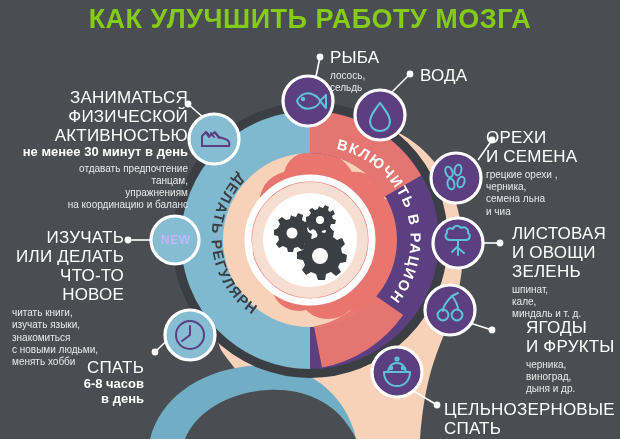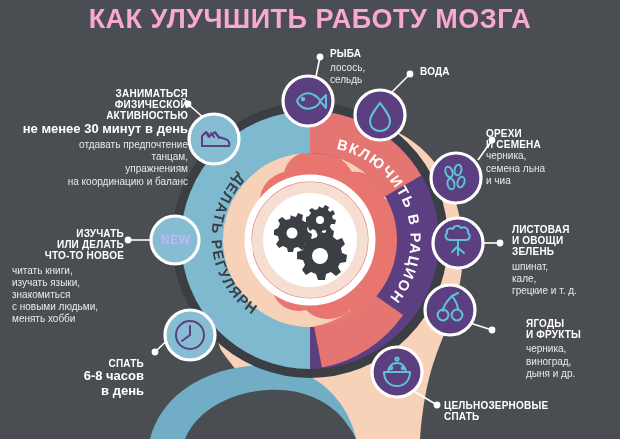--- a/index.html
+++ b/index.html
@@ -17,35 +17,35 @@
     position: absolute; inset: 0;
     width: 620px; height: 439px;
   }
   svg.art { position: absolute; left: 0; top: 0; }
 
   .title {
     position: absolute;
     left: 0; top: 4px;
     width: 620px;
     text-align: center;
-    color: #f9a8d4;
+    color: #84cc16;
     font-size: 27px;
     font-weight: bold;
     letter-spacing: 0.5px;
     font-family: "Liberation Sans", sans-serif;
   }
 
   .lbl {
     position: absolute;
     color: #ffffff;
     line-height: 1.12;
   }
   .lbl .head {
-    font-weight: bold;
-    font-size: 10px;
+    font-weight: normal;
+    font-size: 17px;
     letter-spacing: 0.2px;
     display: block;
   }
   .lbl .sub {
     font-weight: bold;
     font-size: 13px;
     display: block;
   }
   .lbl .det {
     display: block;
@@ -311,32 +311,33 @@
     <span class="det" style="margin-top:0">сельдь</span>
   </div>
 
   <div class="lbl l-align" style="left:420px; top:66px; width:90px;">
     <span class="head">ВОДА</span>
   </div>
 
   <div class="lbl l-align" style="left:486px; top:128px; width:130px;">
     <span class="head">ОРЕХИ</span>
     <span class="head">И СЕМЕНА</span>
+    <span class="det">грецкие орехи ,</span>
     <span class="det" style="margin-top:0">черника,</span>
     <span class="det" style="margin-top:0">семена льна</span>
     <span class="det" style="margin-top:0">и чиа</span>
   </div>
 
   <div class="lbl l-align" style="left:512px; top:224px; width:108px;">
     <span class="head">ЛИСТОВАЯ</span>
     <span class="head">И ОВОЩИ</span>
     <span class="head">ЗЕЛЕНЬ</span>
     <span class="det">шпинат,</span>
     <span class="det" style="margin-top:0">кале,</span>
-    <span class="det" style="margin-top:0">грецкие и т. д.</span>
+    <span class="det" style="margin-top:0">миндаль и т. д.</span>
   </div>
 
   <div class="lbl l-align" style="left:526px; top:318px; width:110px;">
     <span class="head">ЯГОДЫ</span>
     <span class="head">И ФРУКТЫ</span>
     <span class="det">черника,</span>
     <span class="det" style="margin-top:0">виноград,</span>
     <span class="det" style="margin-top:0">дыня и др.</span>
   </div>
 

